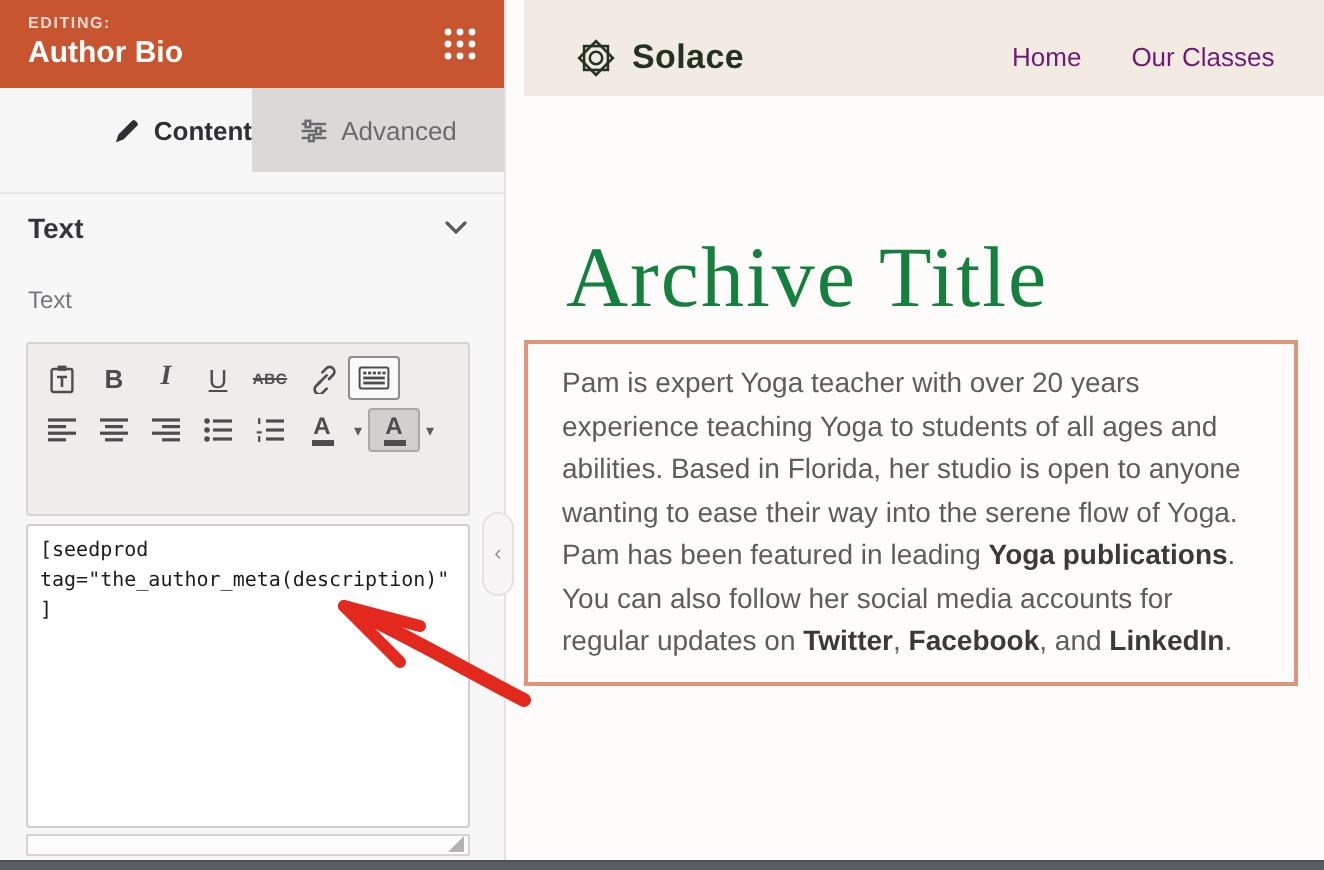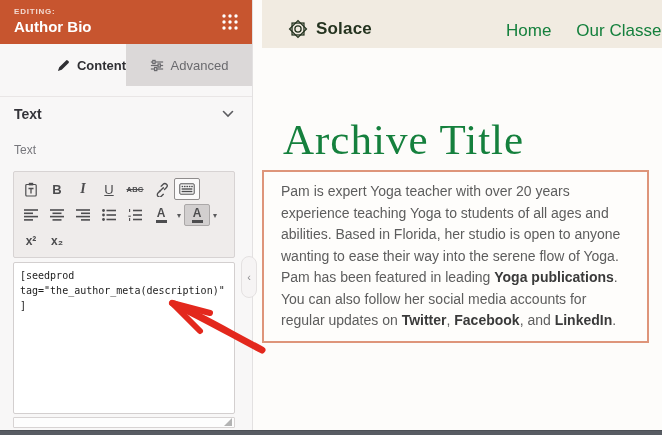--- a/index.html
+++ b/index.html
@@ -58,21 +58,21 @@
                 display:flex;align-items:center;justify-content:center;
                 color:#8d8d90;font-size:11px;cursor:pointer;z-index:5;}
 
   
   .preview{position:absolute;left:252px;top:0;width:410px;height:430px;background:#fdfcfa;
            border-left:1px solid #e3e1e1;box-sizing:border-box;overflow:hidden;}
   .pv-header{position:absolute;left:9px;top:0;width:410px;height:48px;background:#f1ebe1;}
   .logo{position:absolute;left:25px;top:18px;display:flex;align-items:center;gap:7px;cursor:pointer;}
   .logo-text{font-size:17px;font-weight:600;color:#24331f;letter-spacing:.2px;}
   .nav{position:absolute;left:244px;top:21px;display:flex;gap:25px;white-space:nowrap;}
-  .nav a{font-size:17px;color:#15803d;text-decoration:none;cursor:pointer;}
+  .nav a{font-size:13px;color:#701a75;text-decoration:none;cursor:pointer;}
 
   .page-title{position:absolute;left:30px;top:86px;width:370px;
               font-family:"Liberation Serif",serif;font-weight:400;font-size:43px;
               color:#15803d;letter-spacing:1px;}
 
   .bio{position:absolute;left:9px;top:170px;width:387px;box-sizing:border-box;
        border:2px solid #de957a;background:#fefdfb;padding:9px 17px;
        font-size:14px;line-height:21.5px;color:#5d5d5d;}
   .bio b{color:#3a3a3a;font-weight:700;}
 
@@ -241,24 +241,20 @@
           <span class="a">A</span>
           <span class="bar"></span>
         </span>
         <span class="tb-caret">▾</span>
         <span class="tb-btn tb-A tb-press">
           <span class="a">A</span>
           <span class="bar"></span>
         </span>
         <span class="tb-caret">▾</span>
       </div>
-      <div class="tb-row">
-        <span class="tb-btn tb-sup">x²</span>
-        <span class="tb-btn tb-sub">x₂</span>
-      </div>
     </div>
 
     <textarea class="shortcode" spellcheck="false" style="">[seedprod tag="the_author_meta(description)"]</textarea>
     <div class="statusbar">
       <div class="grip"></div>
     </div>
   </div>
 
   <div class="collapse-tab">‹</div>
 

